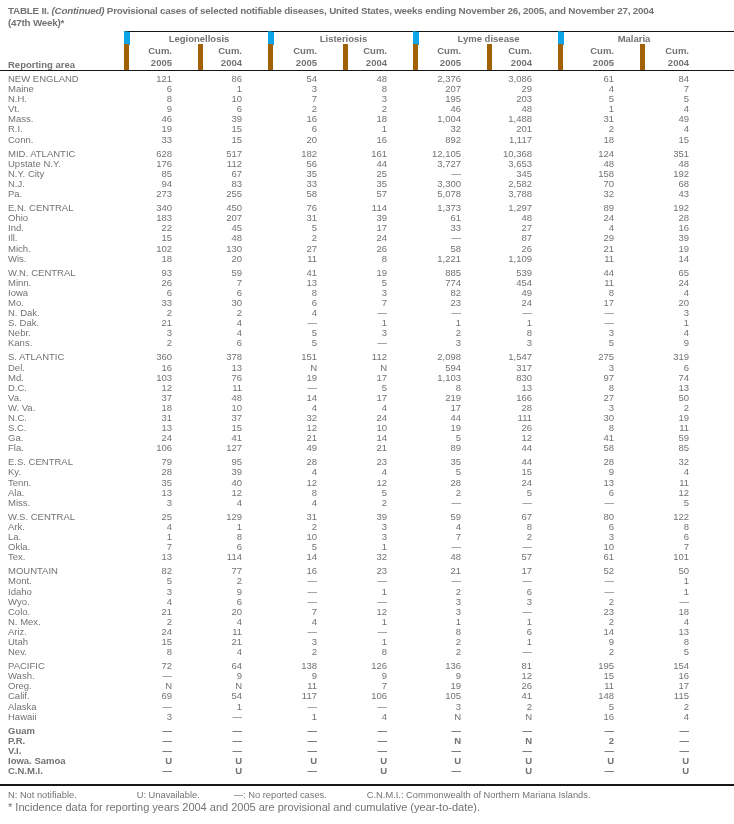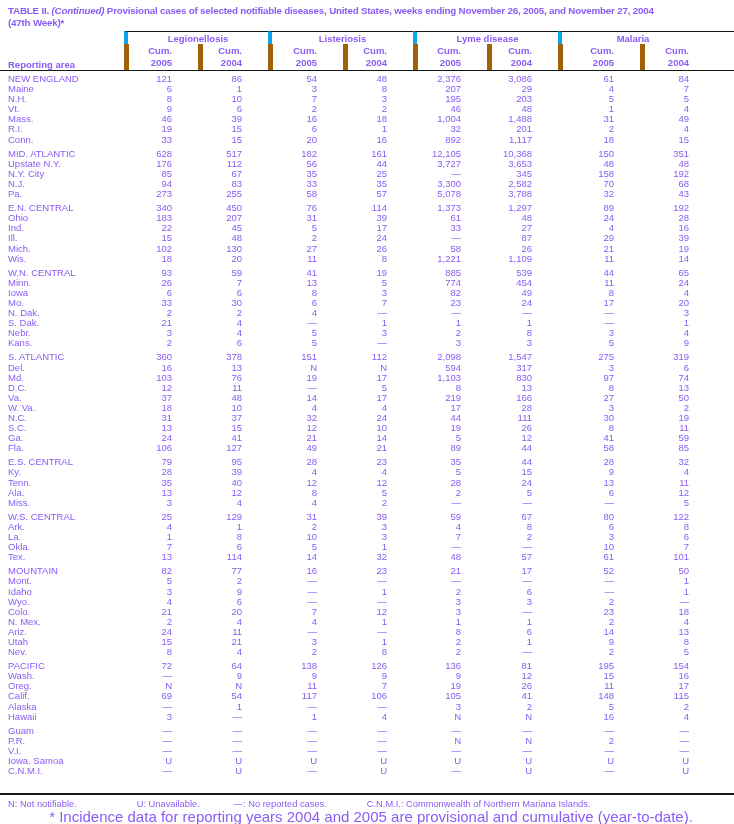--- a/index.html
+++ b/index.html
@@ -1,54 +1,54 @@
 <!DOCTYPE html>
 <html><head>
 <meta charset="utf-8">
 <style>
   html,body { margin:0; padding:0; background:#fff; }
   .page {
-    width:734px; height:824px; background:#fff; color:#8b5cf6;
+    width:734px; height:824px; background:#fff; color:#737373;
     font-family:"Liberation Sans","DejaVu Sans",sans-serif;
     position:relative; overflow:hidden;
   }
   .title {
     padding:5px 4px 0 8px; font-weight:bold; font-size:9.8px;
     line-height:11.5px; letter-spacing:-0.2px;
   }
   .title .line1 { white-space:nowrap; }
   .title .cont { font-style:italic; }
   .thead { margin-top:3px; border-bottom:1.5px solid #161616; position:relative; }
   .group-row { display:grid; grid-template-columns:124px 144px 145px 145px 176px; height:13px; }
   .group-cell {
-    border-left:4px solid #0ea5e9; border-top:1px solid #161616;
+    border-left:6px solid #0ea5e9; border-top:1px solid #161616;
     text-align:center; font-weight:bold; font-size:9.5px; line-height:13px;
   }
   .group-cell.malaria { padding-right:30px; }
   .sub-row, .row { display:grid; grid-template-columns:124px 74px 70px 75px 70px 74px 71px 82px 94px; }
   .sub-row { height:26px; }
   .sub-cell {
     border-left:5px solid #a16207; text-align:right; font-weight:bold;
     font-size:9.5px; line-height:11.5px; padding:1px 26px 0 0;
   }
   .sub-cell.last { padding-right:45px; }
   .reporting-area { position:absolute; left:8px; bottom:0; font-weight:bold; font-size:9.5px; }
   .tbody { padding-top:3px; }
   .section { margin-bottom:4px; }
-  .section:last-child { margin-bottom:17px; }
+  .section:last-child { margin-bottom:8px;font-weight:bold; }
   .row { height:10.1px; font-size:9.5px; line-height:10.1px; }
   .row .label { padding-left:8px; white-space:nowrap; }
   .row .cell { text-align:right; padding-right:26px; }
   .row .cell.last { padding-right:45px; }
   .bottom-rule { border-top:2px solid #161616; margin-top:1px; }
   .legend { padding:4px 0 0 8px; font-size:9.3px; line-height:11px; white-space:nowrap; }
   .legend span:nth-child(1) { margin-right:24px; }
   .legend span:nth-child(2) { margin-right:34px;margin-left:36px; }
   .legend span:nth-child(3) { margin-right:40px; }
-  .footnote { padding:1px 0 0 8px; font-size:15px; line-height:11px;text-align:center; }
+  .footnote { padding:1px 0 0 8px; font-size:11px; line-height:11px; }
 </style>
 </head>
 <body>
 
 <div class="page">
 
   <div class="title">
     <div class="line1"><span>TABLE II.</span> <span class="cont">(Continued)</span> <span>Provisional cases of selected notifiable diseases, United States, weeks ending November 26, 2005, and November 27, 2004</span></div>
     <div class="line2">(47th Week)*</div>
   </div>
@@ -181,21 +181,21 @@
       </div>
       <div class="section">
         <div class="row">
           <div class="label">MID. ATLANTIC</div>
           <div class="cell">628</div>
           <div class="cell">517</div>
           <div class="cell">182</div>
           <div class="cell">161</div>
           <div class="cell">12,105</div>
           <div class="cell">10,368</div>
-          <div class="cell">150</div>
+          <div class="cell">124</div>
           <div class="cell last">351</div>
         </div>
         <div class="row">
           <div class="label">Upstate N.Y.</div>
           <div class="cell">176</div>
           <div class="cell">112</div>
           <div class="cell">56</div>
           <div class="cell">44</div>
           <div class="cell">3,727</div>
           <div class="cell">3,653</div>

